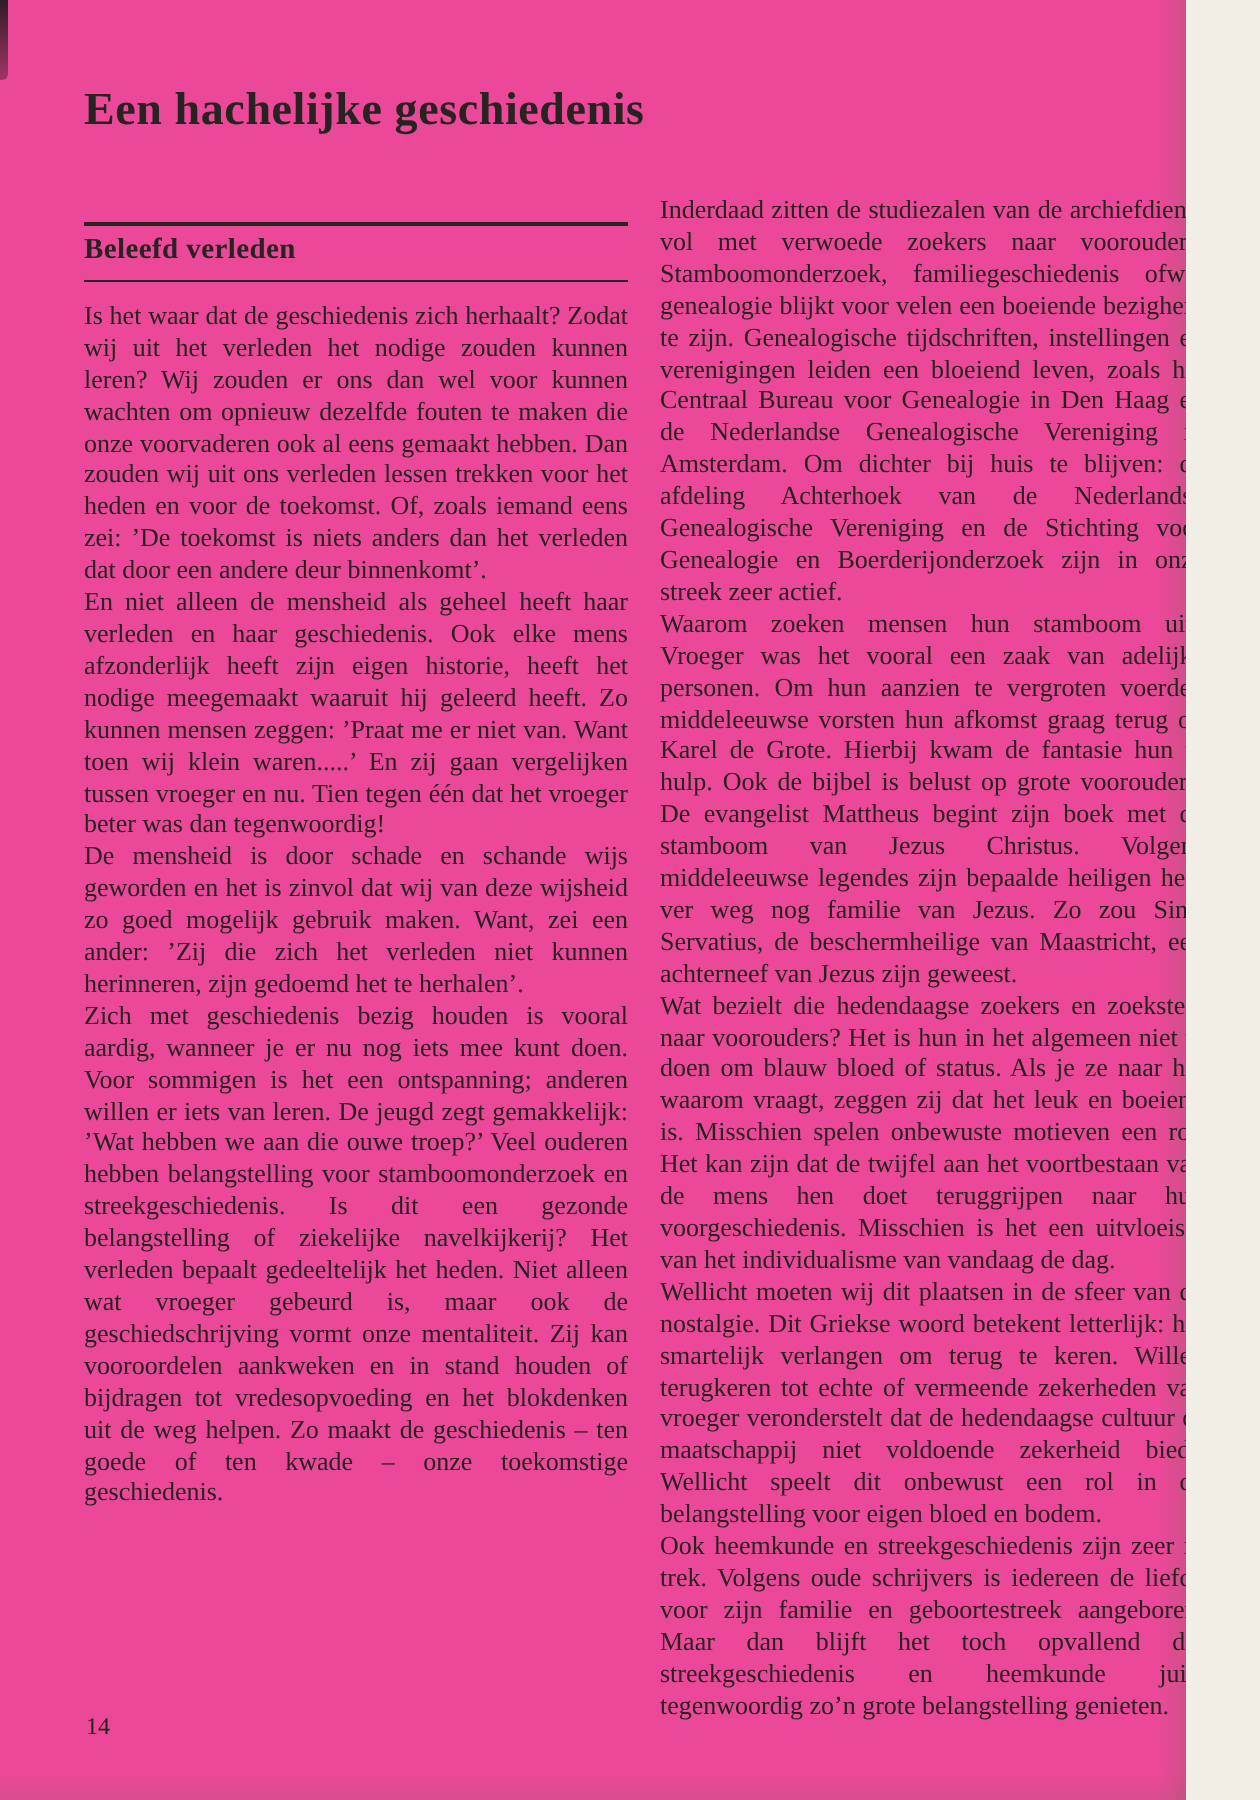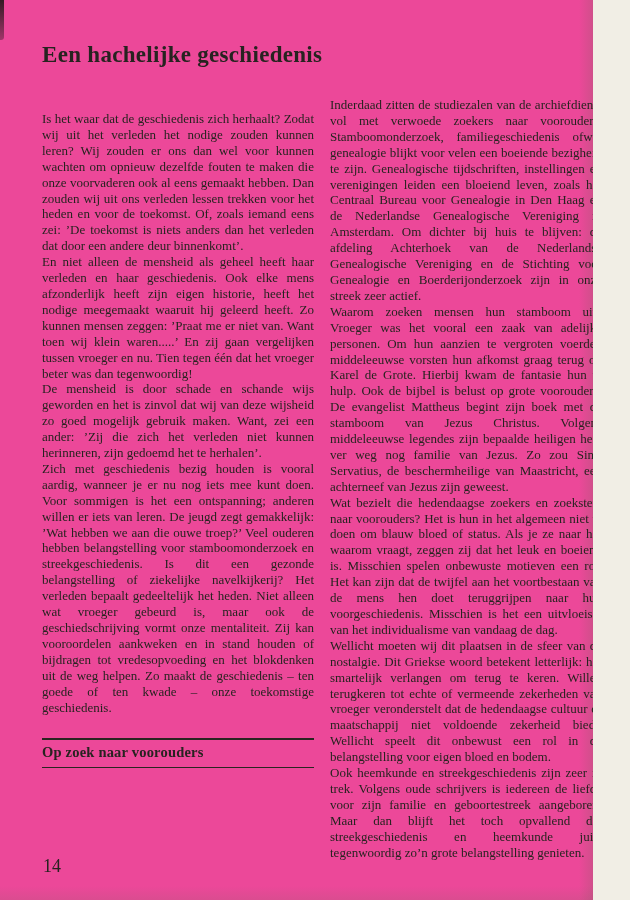--- a/index.html
+++ b/index.html
@@ -75,43 +75,43 @@
     margin: 0;
     font-size: 14.5px;
     font-weight: bold;
     letter-spacing: 0.2px;
     text-align: left;
   }
   .page-number {
     position: absolute;
     left: 43px;
     top: 856px;
-    font-size: 18px;
+    font-size: 12px;
   }
 </style>
 </head>
 <body>
 
 <div class="page">
 
   <div class="scan-mark"></div>
   <div class="edge-right"></div>
   <div class="edge-bottom"></div>
 
   <h1 class="title">Een hachelijke geschiedenis</h1>
 
   <div class="col col-left">
+    <div class="section-heading">
+      <h2>Beleefd verleden</h2>
+    </div>
     <p>Is het waar dat de geschiedenis zich herhaalt? Zodat wij uit het verleden het nodige zouden kunnen leren? Wij zouden er ons dan wel voor kunnen wachten om opnieuw dezelfde fouten te maken die onze voorvaderen ook al eens gemaakt hebben. Dan zouden wij uit ons verleden lessen trekken voor het heden en voor de toekomst. Of, zoals iemand eens zei: ’De toekomst is niets anders dan het verleden dat door een andere deur binnenkomt’.</p>
     <p>En niet alleen de mensheid als geheel heeft haar verleden en haar geschiedenis. Ook elke mens afzonderlijk heeft zijn eigen historie, heeft het nodige meegemaakt waaruit hij geleerd heeft. Zo kunnen mensen zeggen: ’Praat me er niet van. Want toen wij klein waren.....’ En zij gaan vergelijken tussen vroeger en nu. Tien tegen één dat het vroeger beter was dan tegenwoordig!</p>
     <p>De mensheid is door schade en schande wijs geworden en het is zinvol dat wij van deze wijsheid zo goed mogelijk gebruik maken. Want, zei een ander: ’Zij die zich het verleden niet kunnen herinneren, zijn gedoemd het te herhalen’.</p>
     <p>Zich met geschiedenis bezig houden is vooral aardig, wanneer je er nu nog iets mee kunt doen. Voor sommigen is het een ontspanning; anderen willen er iets van leren. De jeugd zegt gemakkelijk: ’Wat hebben we aan die ouwe troep?’ Veel ouderen hebben belangstelling voor stamboomonderzoek en streekgeschiedenis. Is dit een gezonde belangstelling of ziekelijke navelkijkerij? Het verleden bepaalt gedeeltelijk het heden. Niet alleen wat vroeger gebeurd is, maar ook de geschiedschrijving vormt onze mentaliteit. Zij kan vooroordelen aankweken en in stand houden of bijdragen tot vredesopvoeding en het blokdenken uit de weg helpen. Zo maakt de geschiedenis – ten goede of ten kwade – onze toekomstige geschiedenis.</p>
 
-    <div class="section-heading second">
-      <h2>Op zoek naar voorouders</h2>
-    </div>
   </div>
 
   <div class="col col-right">
     <p>Inderdaad zitten de studiezalen van de archiefdienst vol met verwoede zoekers naar voorouders. Stamboomonderzoek, familiegeschiedenis ofwel genealogie blijkt voor velen een boeiende bezigheid te zijn. Genealogische tijdschriften, instellingen en verenigingen leiden een bloeiend leven, zoals het Centraal Bureau voor Genealogie in Den Haag en de Nederlandse Genealogische Vereniging in Amsterdam. Om dichter bij huis te blijven: de afdeling Achterhoek van de Nederlandse Genealogische Vereniging en de Stichting voor Genealogie en Boerderijonderzoek zijn in onze streek zeer actief.</p>
     <p>Waarom zoeken mensen hun stamboom uit? Vroeger was het vooral een zaak van adelijke personen. Om hun aanzien te vergroten voerden middeleeuwse vorsten hun afkomst graag terug op Karel de Grote. Hierbij kwam de fantasie hun te hulp. Ook de bijbel is belust op grote voorouders. De evangelist Mattheus begint zijn boek met de stamboom van Jezus Christus. Volgens middeleeuwse legendes zijn bepaalde heiligen heel ver weg nog familie van Jezus. Zo zou Sint-Servatius, de beschermheilige van Maastricht, een achterneef van Jezus zijn geweest.</p>
     <p>Wat bezielt die hedendaagse zoekers en zoeksters naar voorouders? Het is hun in het algemeen niet te doen om blauw bloed of status. Als je ze naar het waarom vraagt, zeggen zij dat het leuk en boeiend is. Misschien spelen onbewuste motieven een rol. Het kan zijn dat de twijfel aan het voortbestaan van de mens hen doet teruggrijpen naar hun voorgeschiedenis. Misschien is het een uitvloeisel van het individualisme van vandaag de dag.</p>
     <p>Wellicht moeten wij dit plaatsen in de sfeer van de nostalgie. Dit Griekse woord betekent letterlijk: het smartelijk verlangen om terug te keren. Willen terugkeren tot echte of vermeende zekerheden van vroeger veronderstelt dat de hedendaagse cultuur of maatschappij niet voldoende zekerheid biedt. Wellicht speelt dit onbewust een rol in de belangstelling voor eigen bloed en bodem.</p>
     <p>Ook heemkunde en streekgeschiedenis zijn zeer in trek. Volgens oude schrijvers is iedereen de liefde voor zijn familie en geboortestreek aangeboren. Maar dan blijft het toch opvallend dat streekgeschiedenis en heemkunde juist tegenwoordig zo’n grote belangstelling genieten.</p>
   </div>
 

